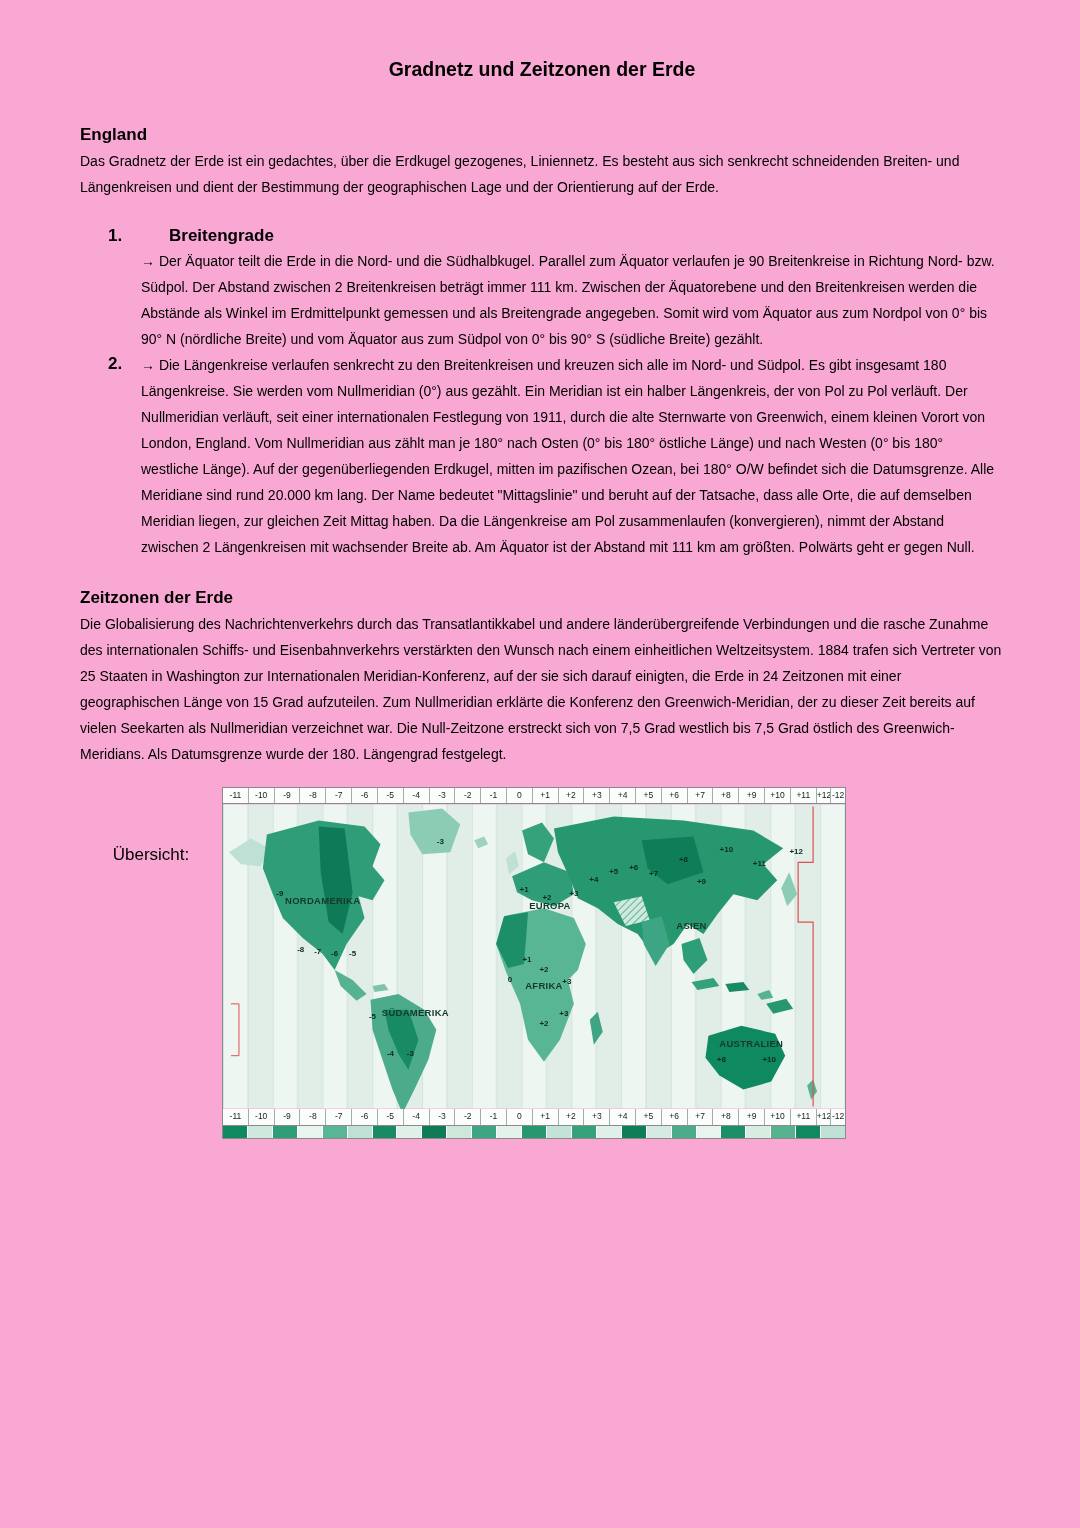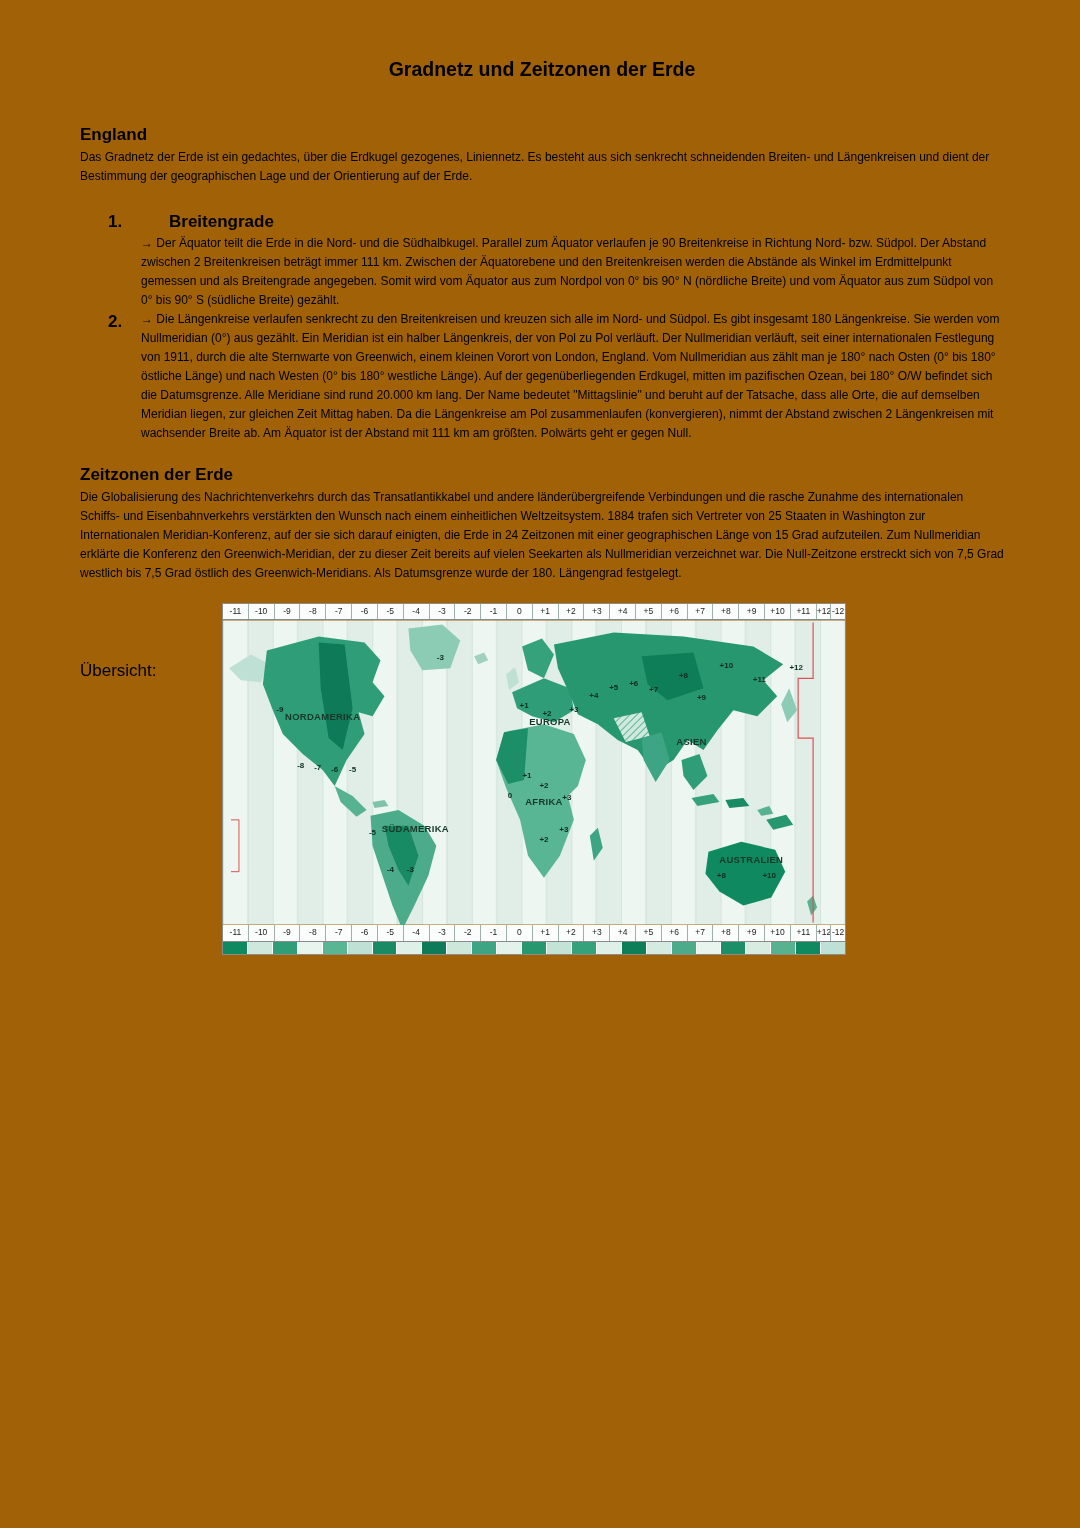--- a/index.html
+++ b/index.html
@@ -1,33 +1,33 @@
 <!DOCTYPE html>
 <html lang="de"><head>
 <meta charset="utf-8">
 <style>
   * { box-sizing: border-box; margin: 0; padding: 0; }
   html,body { background:#ffffff; }
   body { font-family:"Liberation Sans", sans-serif; color:#000; }
-  .page { width:1080px; height:1528px; background:#a16207; padding:58px 76px 0 80px; overflow:hidden; position:relative; }
+  .page { width:1080px; height:1528px; background:#f9a8d4; padding:58px 76px 0 80px; overflow:hidden; position:relative; }
 
   .doc-title { font-size:19.5px; font-weight:bold; text-align:center; margin-bottom:42px; }
   .h { font-size:17px; font-weight:bold; line-height:24.5px; }
-  .p { font-size:12px; line-height:19px; }
+  .p { font-size:14px; line-height:26px; }
 
   .list { list-style:none; margin:24px 0 0 28px; }
   .li { display:flex; }
   .li-num { width:33px; flex-shrink:0; font-weight:bold; font-size:17px; line-height:24.5px; }
   .li-content { flex:1; }
   .li-title { display:block; font-weight:bold; font-size:17px; line-height:24.5px;margin-left:28px; }
 
-  .sec-zeitzonen { margin-top:20px; }
+  .sec-zeitzonen { margin-top:26px; }
 
   .map-section { display:flex; margin-top:20px; }
-  .map-label { width:142px; font-size:17px; padding-top:58px; }
+  .map-label { width:142px; font-size:17px; padding-top:58px;text-align:center; }
   .map-wrap { width:624px; }
 
   .zone-row { display:flex; height:17px; border:1px solid #8a8a8a; background:#fbfdfc; }
   .zone-row.bottom { border-top:none; border-bottom:1px solid #8a8a8a; }
   .zone-cell { flex:1; font-size:8.5px; line-height:15px; text-align:center; border-left:1px solid #9fb0a8; white-space:nowrap; overflow:hidden; color:#1c1c1c; }
   .zone-cell:first-child { border-left:none; }
   .zone-cell:nth-child(24), .zone-cell:nth-child(25) { flex:0.55; }
 
   .map-svg { display:block; width:624px; height:305px; border-left:1px solid #8a8a8a; border-right:1px solid #8a8a8a; }
 

